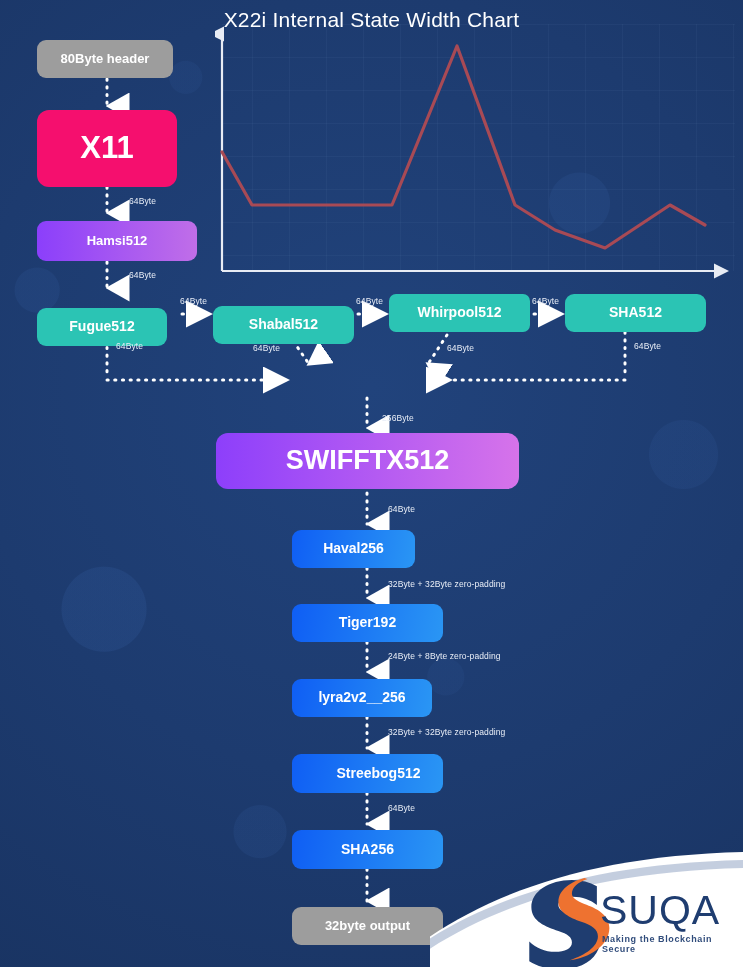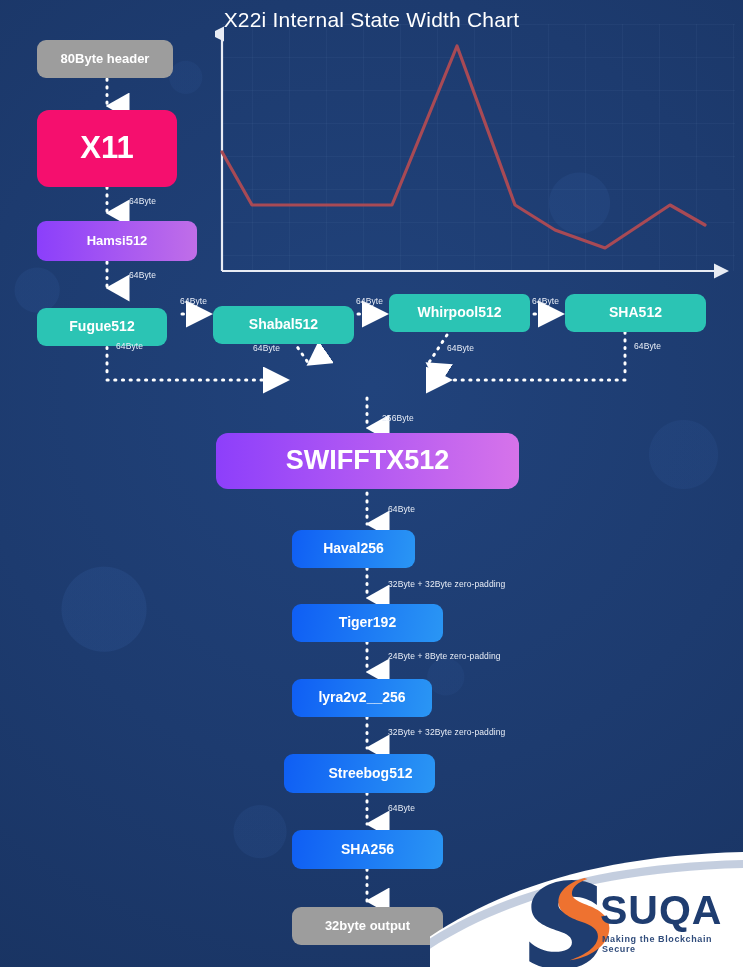--- a/index.html
+++ b/index.html
@@ -74,21 +74,21 @@
 
   .conn-svg { position: absolute; left: 0; top: 0; width: 743px; height: 967px; pointer-events: none; }
 
   
   .logo-wrap { position: absolute; left: 430px; top: 838px; width: 313px; height: 129px; overflow: hidden; }
   .logo-text {
     position: absolute;
     left: 170px; top: 49px;
     color: #1f3d70;
     font-size: 41px;
-    font-weight: bold;
+    font-weight: normal;
     letter-spacing: 1px;
   }
   .logo-tag {
     position: absolute;
     left: 172px; top: 96px;
     color: #1f3d70;
     font-size: 9px;
     font-weight: bold;
     letter-spacing: 0.6px;
     opacity: 0.92;
@@ -188,21 +188,21 @@
   <div class="node teal" style="left:213px; top:294px; width:141px; height:38px;margin-top:12px;">Shabal512</div>
   <div class="node teal" style="left:389px; top:294px; width:141px; height:38px;border-radius:7px;">Whirpool512</div>
   <div class="node teal" style="left:565px; top:294px; width:141px; height:38px;">SHA512</div>
 
 
   <div class="node swifftx" style="left:216px; top:433px; width:303px; height:56px;">SWIFFTX512</div>
 
   <div class="node blue" style="left:292px; top:530px; width:123px; height:38px;">Haval256</div>
   <div class="node blue" style="left:292px; top:604px; width:151px; height:38px;">Tiger192</div>
   <div class="node blue" style="left:292px; top:679px; width:140px; height:38px;">lyra2v2__256</div>
-  <div class="node blue" style="left:284px; top:754px; width:151px; height:39px;padding-left:22px;">Streebog512</div>
+  <div class="node blue" style="left:292px; top:754px; width:151px; height:39px;padding-left:22px;">Streebog512</div>
   <div class="node blue" style="left:292px; top:830px; width:151px; height:39px;">SHA256</div>
 
   <div class="node grey" style="left:292px; top:907px; width:151px; height:38px;">32byte output</div>
 
   <div class="conn-label" style="left:129px; top:196px;">64Byte</div>
   <div class="conn-label" style="left:129px; top:270px;">64Byte</div>
 
   <div class="conn-label" style="left:180px; top:296px;">64Byte</div>
   <div class="conn-label" style="left:356px; top:296px;">64Byte</div>
   <div class="conn-label" style="left:532px; top:296px;">64Byte</div>

